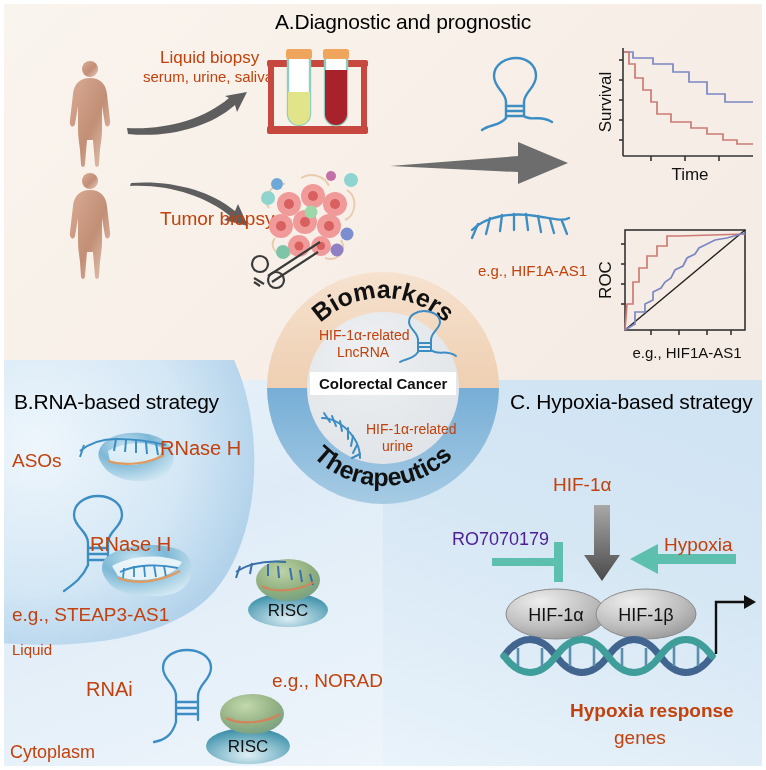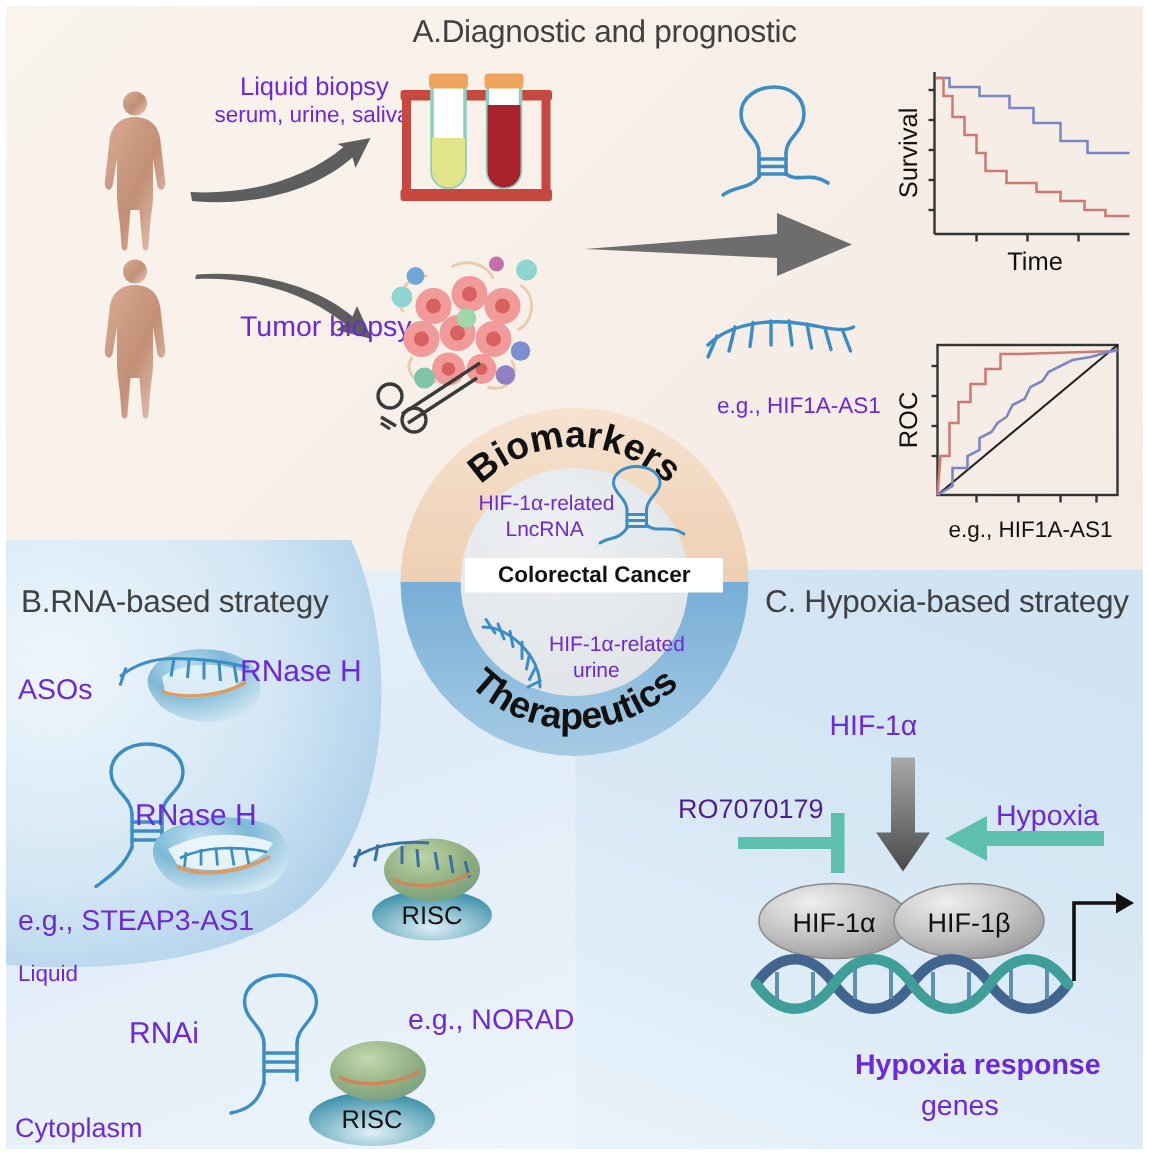--- a/index.html
+++ b/index.html
@@ -6,22 +6,22 @@
   body{font-family:"Liberation Sans","DejaVu Sans",sans-serif;}
   #fig{position:relative;width:766px;height:770px;overflow:hidden;background:#ffffff;}
   .panelA{position:absolute;left:4px;top:4px;width:758px;height:376px;
           background:linear-gradient(135deg,#faf4ee 0%,#f7efe7 55%,#f4ece4 100%);}
   .panelB{position:absolute;left:4px;top:380px;width:379px;height:386px;
           background:linear-gradient(160deg,#e8f2fa 0%,#dfecf7 40%,#eef5fb 100%);}
   .panelC{position:absolute;left:383px;top:380px;width:379px;height:386px;
           background:linear-gradient(200deg,#cfe3f3 0%,#d6e7f4 45%,#e9f3fb 100%);}
   .frame{position:absolute;left:0;top:0;width:766px;height:770px;
          border:4px solid #ffffff;box-sizing:border-box;pointer-events:none;}
-  .ttl{position:absolute;color:#404040;font-size:21px;letter-spacing:-.2px;white-space:nowrap;}
-  .lbl{position:absolute;color:#6d28d9;white-space:nowrap;}
+  .ttl{position:absolute;color:#000000;font-size:21px;letter-spacing:-.2px;white-space:nowrap;}
+  .lbl{position:absolute;color:#c2410c;white-space:nowrap;}
   svg{display:block;overflow:visible;}
   .svgabs{position:absolute;}
 </style>
 </head>
 <body>
 
 <div id="fig">
 
   <div class="panelA"></div>
 
@@ -440,21 +440,21 @@
       <path d="M22 30 L22 42"></path>
         <path d="M35 30 L35 40"></path>
       <path d="M22 33 L35 33"></path>
         <path d="M22 37 L35 37"></path>
         <path d="M22 41 L35 41"></path>
       <path d="M22 42 C17 50 10 48 4 52"></path>
       <path d="M35 40 C42 46 50 39 60 46"></path>
     </g>
   </svg>
 
-  <div style="position:absolute;left:310px;top:372px;background:#ffffff;padding:3px 22px;
+  <div style="position:absolute;left:310px;top:372px;background:#ffffff;padding:3px 9px;
               font-size:15px;font-weight:bold;color:#111;white-space:nowrap;">Colorectal Cancer</div>
 
   <svg class="svgabs" style="left:320px;top:412px" width="52" height="50" viewBox="0 0 52 50">
     <g fill="none" stroke="#3c8dc4" stroke-width="2" stroke-linecap="round">
       <path d="M2 6 C14 6 26 14 34 26 C38 32 40 40 40 46"></path>
       <path d="M4 1 L10 10"></path>
         <path d="M12 4 L16 14"></path>
         <path d="M20 9 L22 19"></path>
       <path d="M28 16 L28 27"></path>
         <path d="M33 24 L31 34"></path>

